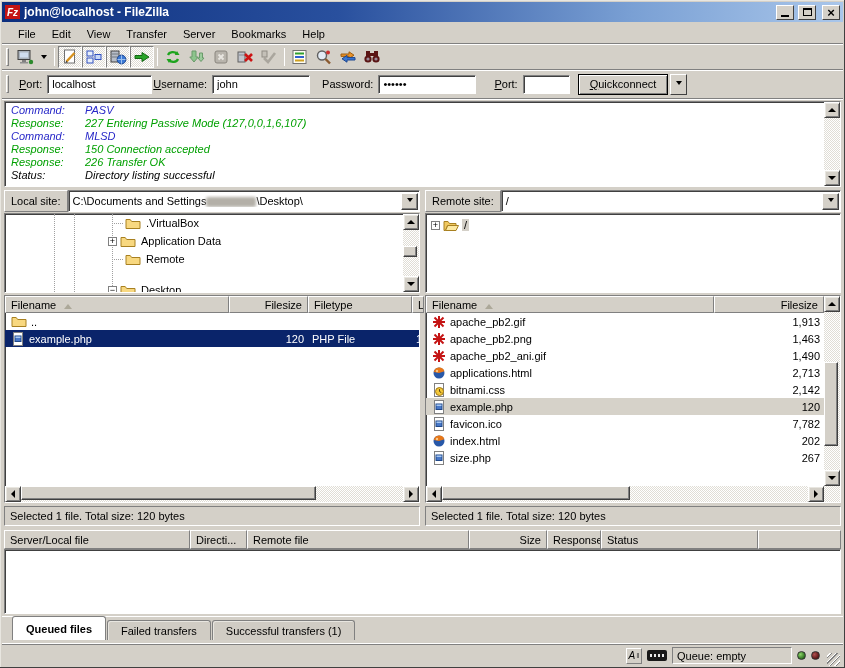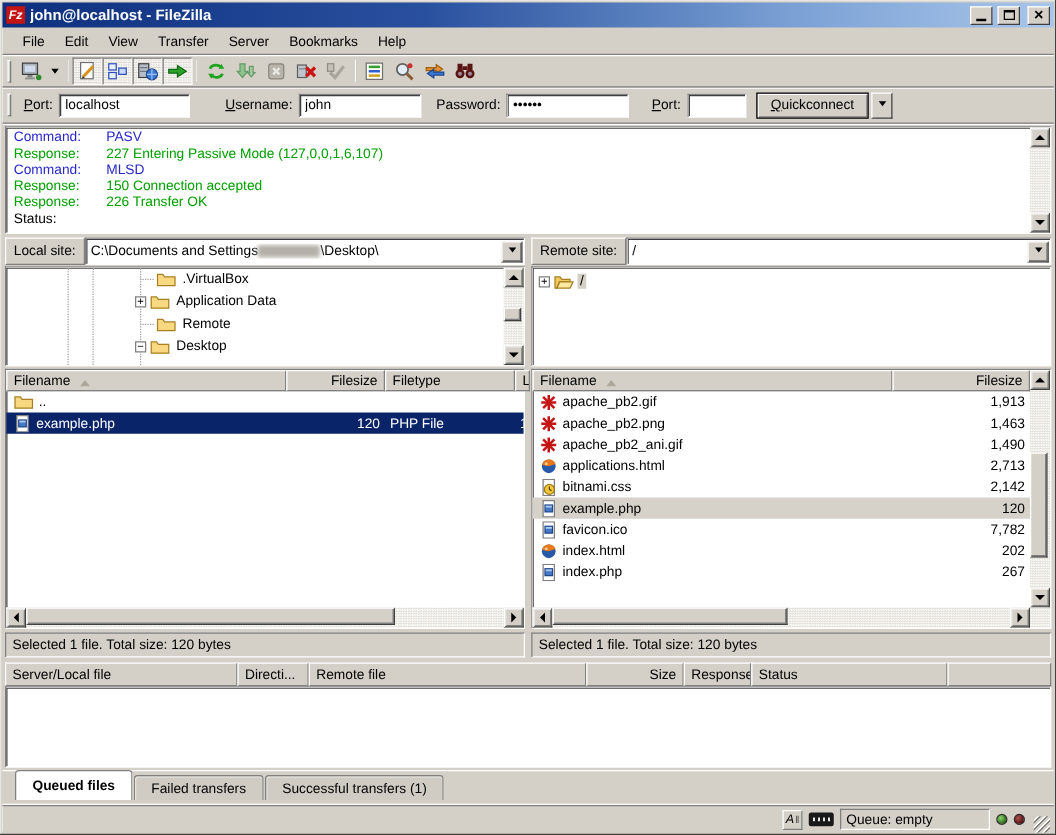--- a/index.html
+++ b/index.html
@@ -49,27 +49,27 @@
   .accel::first-letter { text-decoration:underline; }
   .qlabel { margin:0 5px 0 6px; }
   .txt { height:19px; background:#fff; border:1px solid; border-color:#808080 #fff #fff #808080;
     box-shadow: inset 1px 1px 0 #404040; font:11px "Liberation Sans",sans-serif; padding:1px 4px; }
   .qc-btn { height:21px; margin-left:8px; padding:0 11px; background:#d4d0c8; border:1px solid #000;
     box-shadow: inset 1px 1px 0 #fff, inset -1px -1px 0 #808080; font:11px "Liberation Sans",sans-serif; }
   .qc-drop { width:17px; height:21px; margin-left:2px; display:flex; align-items:center; justify-content:center; }
 
   
   .logpanel { margin:2px 2px; height:86px; flex:0 0 86px; background:#fff; display:flex;
-    border:1px solid; border-color:#808080 #fff #fff #808080; box-shadow: inset 1px 1px 0 #404040; }
+    border:1px solid; border-color:#808080 #fff #fff #808080; box-shadow: inset 1px 1px 0 #404040; font-style: italic; }
   .logrows { flex:1; padding:2px 0 0 6px; overflow:hidden; }
   .logrow { display:flex; height:13px; line-height:13px; white-space:nowrap; }
   .logrow .lbl { width:74px; flex:0 0 74px; }
   .log-cmd { color:#2828c8; }
   .log-resp { color:#00a000; }
-  .log-status { color:#000;flex-direction:column; }
+  .log-status { color:#000; }
   .vscroll { width:16px; flex:0 0 16px; display:flex; flex-direction:column; }
   .sb-btn { width:16px; height:16px; border:1px solid; border-color:#fff #404040 #404040 #fff;
     background:#d4d0c8; box-shadow: inset 1px 1px 0 #e8e6e0, inset -1px -1px 0 #808080;
     display:flex; align-items:center; justify-content:center; flex:0 0 16px; }
   .t-up   { width:0; height:0; border:4px solid transparent; border-bottom:4px solid #000; margin-top:-4px; }
   .t-down { width:0; height:0; border:4px solid transparent; border-top:4px solid #000; margin-bottom:-4px; }
   .t-left { width:0; height:0; border:4px solid transparent; border-right:4px solid #000; margin-left:-4px; }
   .t-right{ width:0; height:0; border:4px solid transparent; border-left:4px solid #000; margin-right:-4px; }
   .sb-track { flex:1; position:relative; }
   .sb-thumb { position:absolute; left:0; width:14px; border:1px solid; border-color:#fff #404040 #404040 #fff;
@@ -298,21 +298,21 @@
           <circle cx="5" cy="10" r="1.6" fill="#9a8a9a"></circle>
           <circle cx="13" cy="10" r="1.6" fill="#9a8a9a"></circle>
         </svg>
     </span>
   </div>
 
   <div class="quickbar">
     <span class="grip"></span>
     <span class="qlabel accel">Port:</span>
     <input class="txt" style="width: 105px;" value="localhost">
-    <span class="qlabel accel" style="margin-left:28px">Username:</span>
+    <span class="qlabel accel" style="margin-left:1px">Username:</span>
     <input class="txt" style="width: 98px;" value="john">
     <span class="qlabel" style="margin-left:12px">Password:</span>
     <input class="txt" style="width: 98px;" value="••••••">
     <span class="qlabel accel" style="margin-left:18px">Port:</span>
     <input class="txt" style="width: 47px;" value="">
     <button class="qc-btn accel">Quickconnect</button>
     <span class="qc-drop raised">
         <span class="arr-down" style="margin-top:0"></span>
       </span>
   </div>
@@ -386,21 +386,21 @@
               </svg>
             <span class="tlabel">Application Data</span>
           </div>
           <div class="trow" style="top:36px;left:107px">
             <span class="stub"></span>
             <svg width="16" height="13">
                 <path d="M1 11.5 V2.5 h4.2 l1.5 2 H15 v7 Z" fill="#f8d880" stroke="#a88020"></path>
               </svg>
             <span class="tlabel">Remote</span>
           </div>
-          <div class="trow" style="top:54px;left:103px">
+          <div class="trow" style="top:67px;left:103px">
             <span class="exp minus"></span>
             <svg width="16" height="13">
                 <path d="M1 11.5 V2.5 h4.2 l1.5 2 H15 v7 Z" fill="#f8d880" stroke="#a88020"></path>
               </svg>
             <span class="tlabel">Desktop</span>
           </div>
         </div>
         <div class="vscroll">
           <span class="sb-btn">
               <span class="t-up"></span>
@@ -626,21 +626,21 @@
             </div>
             <div class="frow">
               <span class="cell" style="width:288px;flex:0 0 288px">
                   <span class="ficon">
                     <svg width="14" height="14">
                       <rect x="2.5" y="0.5" width="9" height="13" fill="#fff" stroke="#808080"></rect>
                       <rect x="4" y="4" width="6" height="5.5" fill="#4878c8" stroke="#204888"></rect>
                       <rect x="4.5" y="4.5" width="5" height="1.5" fill="#a8c8f0"></rect>
                     </svg>
                   </span>
-                  <span>index.php</span>
+                  <span>size.php</span>
                 </span>
               <span class="cell num" style="flex:1">267</span>
             </div>
           </div>
           <div class="hscroll">
             <span class="sb-btn">
                 <span class="t-left"></span>
               </span>
             <span class="hs-track checker">
                 <span class="hs-thumb" style="left:0;width:188px"></span>

